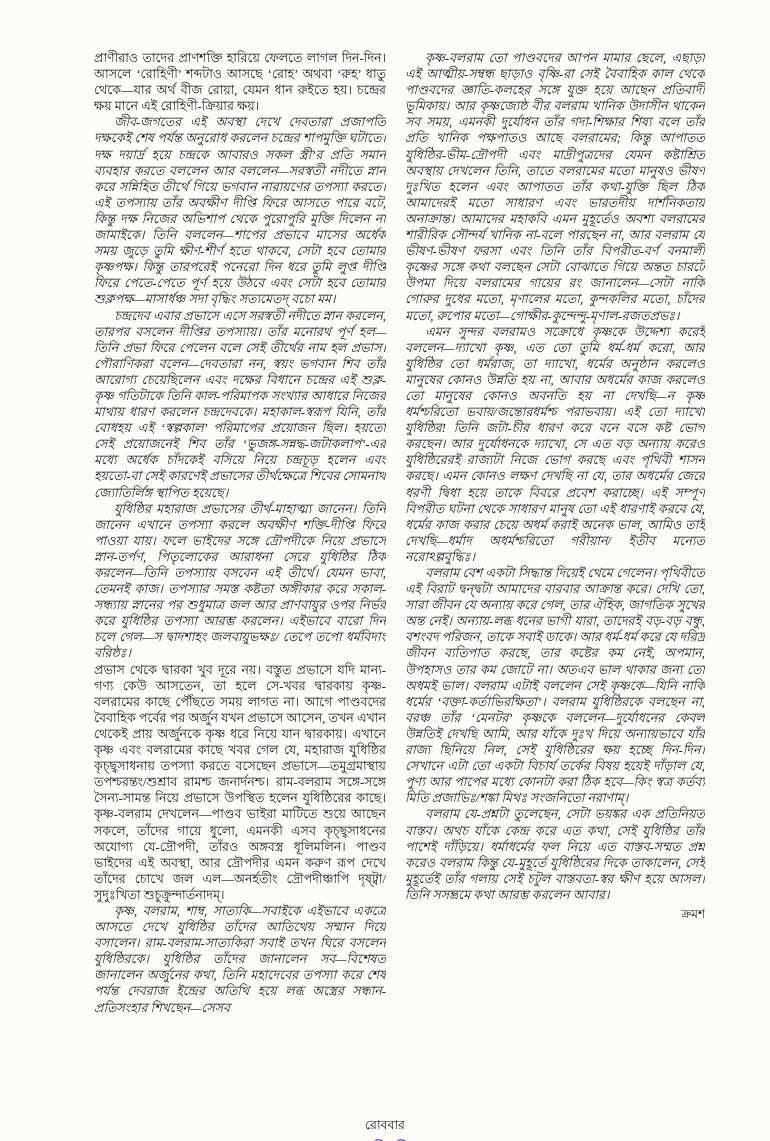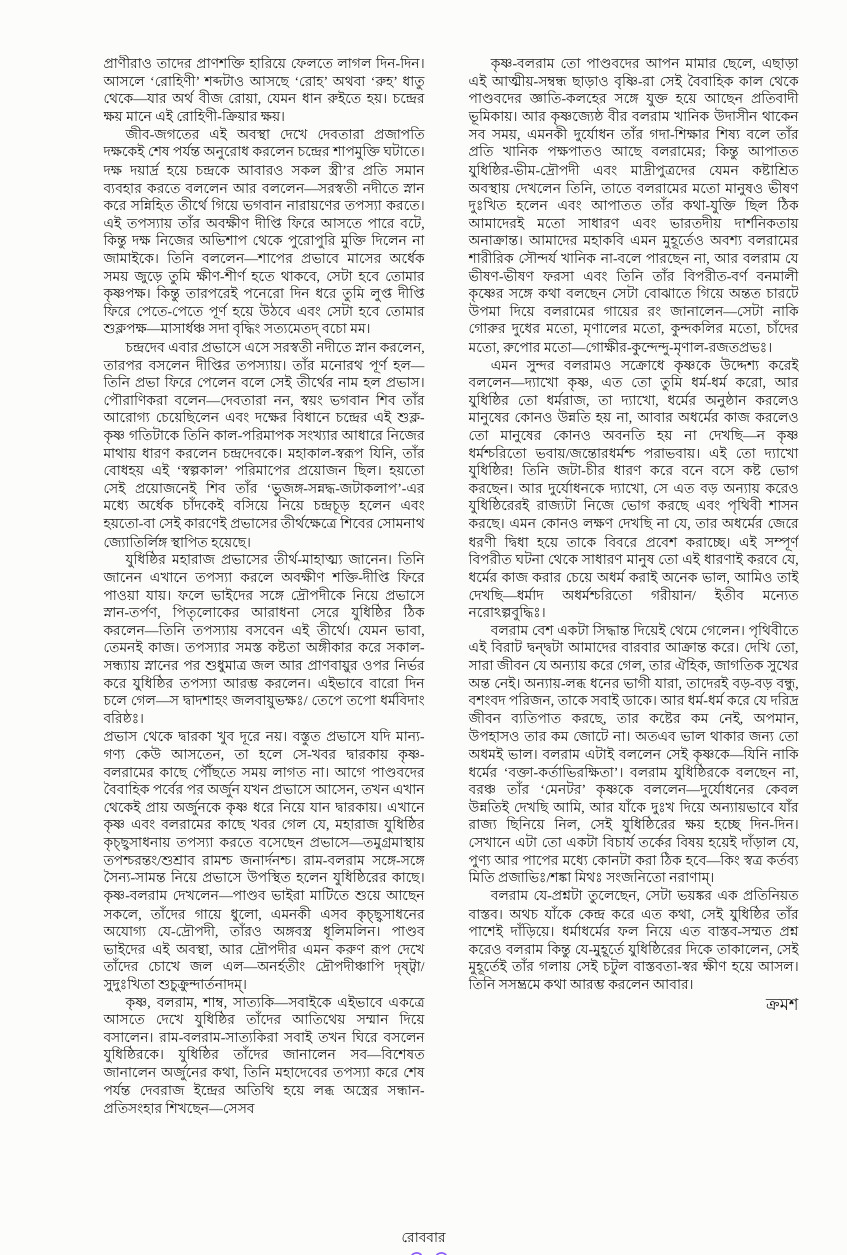--- a/index.html
+++ b/index.html
@@ -12,37 +12,37 @@
     position:relative;
     width:770px;height:1141px;
     background:#fcfcfa;
     overflow:hidden;
     color:#1a1a1a;
   }
   .columns{
     position:absolute;
     top:50px;left:94px;
     display:flex;
-    gap:40px;
+    gap:19px;
   }
   .column{
     font-size:12.6px;
     line-height:16.1px;
     text-align:justify;
     text-justify:inter-word;
     height:992px;
     overflow:hidden;
   }
   .col-left{width:292px;}
   .col-right{width:300px;}
   .para{margin:0;padding:0;}
-  .para.indent{text-indent:1.6em;}
+  .para.indent{text-indent:1.6em;font-style:italic;}
   .sig{
     text-align:right;
-    font-size:15px;
+    font-size:12px;
     line-height:17px;
     margin-top:3px;
   }
   .footer{
     position:absolute;
     top:1118px;
     left:0;right:0;
     text-align:center;
   }
   .footer .magazine{

